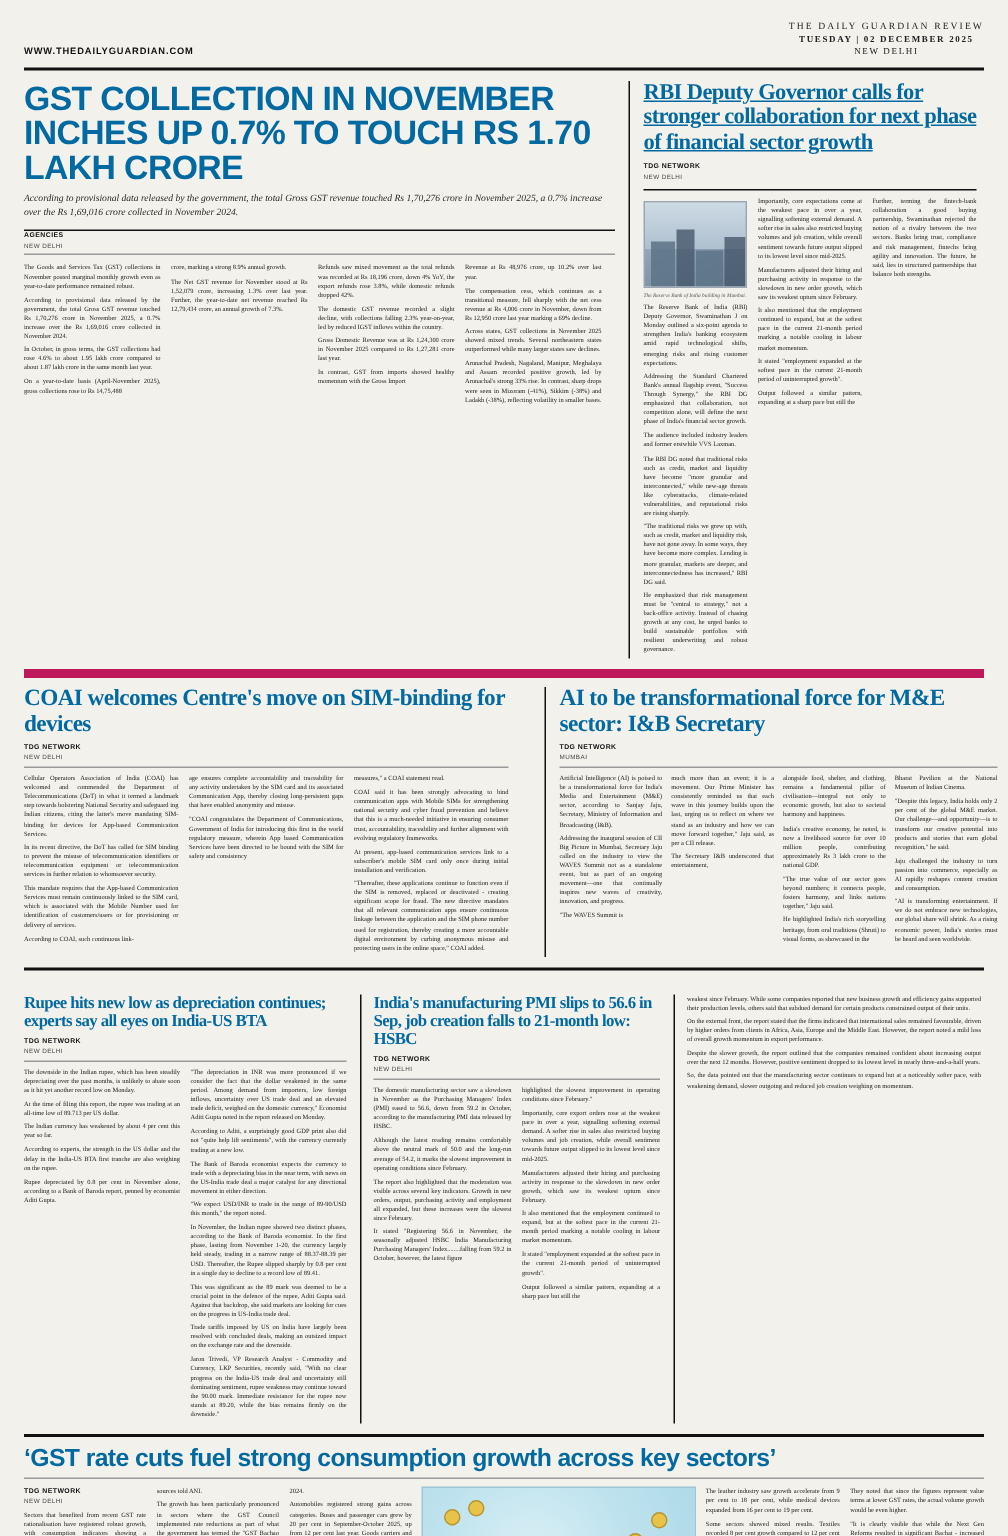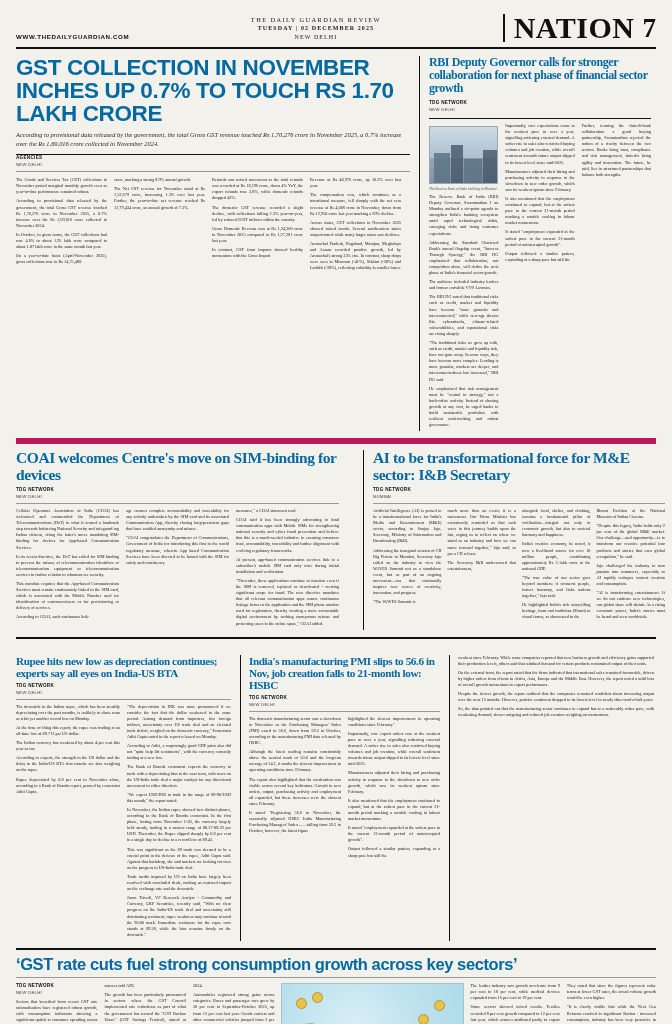--- a/index.html
+++ b/index.html
@@ -70,21 +70,21 @@
 
   .gst-head { font-size: 22.5px; line-height: 1.03; }
   .gst-standfirst {
     font-size: 6.4px; line-height: 1.35; font-style: italic;
     color: #2a2723; margin-top: 6px; padding-bottom: 6px;
     border-bottom: 1px solid #111;
   }
   .cols4 { display: flex; gap: 7px; margin-top: 5px; }
   .cols4 > div { width: 91px; }
 
-  .rbi-head { font-size: 12px; line-height: 1.1; }
+  .rbi-head { font-size: 15px; line-height: 1.1; text-decoration: underline; }
   .rbi-sub { margin-top: 5px; padding-bottom: 4px; border-bottom: .7px solid #111;}
   .rbi-cols { display: flex; gap: 7px; margin-top: 4px; }
   .rbi-cols > div { width: 71px; }
   .photo {
     width: 100%; height: 58px; margin: 3px 0 3px 0;
     background: linear-gradient(160deg,#b9c6d2 0%, #8fa3b5 45%, #6f8496 100%);
     position: relative; overflow: hidden;
     border: .5px solid #9aa7b2;
   }
   .photo .bld {
@@ -147,24 +147,20 @@
 
 <div class="page">
 
   <div class="masthead">
     <div class="mast-left">WWW.THEDAILYGUARDIAN.COM</div>
     <div class="mast-center">
       <div class="l1">THE DAILY GUARDIAN REVIEW</div>
       <div class="l2">TUESDAY | 02 DECEMBER 2025</div>
       <div class="l3">NEW DELHI</div>
     </div>
-    <div class="mast-right">
-      <div class="nation">NATION</div>
-      <div class="pageno">7</div>
-    </div>
   </div>
 
   <div class="top-wrap">
 
     <div class="top-left">
       <div class="hl-big gst-head">GST COLLECTION IN NOVEMBER INCHES UP 0.7% TO TOUCH RS 1.70 LAKH CRORE</div>
       <div class="gst-standfirst">According to provisional data released by the government, the total Gross GST revenue touched Rs 1,70,276 crore in November 2025, a 0.7% increase over the Rs 1,69,016 crore collected in November 2024.</div>
       <div class="byline">
         <span>AGENCIES</span><br>
         <span class="loc">NEW DELHI</span>
@@ -319,21 +315,21 @@
             <p>"We expect USD/INR to trade in the range of 89-90/USD this month," the report noted.</p>
             <p>In November, the Indian rupee showed two distinct phases, according to the Bank of Baroda economist. In the first phase, lasting from November 1-20, the currency largely held steady, trading in a narrow range of 88.37-88.39 per USD. Thereafter, the Rupee slipped sharply by 0.8 per cent in a single day to decline to a record low of 89.41.</p>
             <p>This was significant as the 89 mark was deemed to be a crucial point in the defence of the rupee, Aditi Gupta said. Against that backdrop, she said markets are looking for cues on the progress in US-India trade deal.</p>
             <p>Trade tariffs imposed by US on India have largely been resolved with concluded deals, making an outsized impact on the exchange rate and the downside.</p>
             <p>Jaron Trivedi, VP Research Analyst - Commodity and Currency, LKP Securities, recently said, "With no clear progress on the India-US trade deal and uncertainty still dominating sentiment, rupee weakness may continue toward the 90.00 mark. Immediate resistance for the rupee now stands at 89.20, while the bias remains firmly on the downside."</p>
           </div>
       </div>
     </div>
 
     <div class="sec3-b">
-      <h3 class="hl-big" style="font-family:'Liberation Serif',serif;">India's manufacturing PMI slips to 56.6 in Nov, job creation falls to 21-month low: HSBC</h3>
+      <h3 class="hl-big" style="font-family:'Liberation Serif',serif;">India's manufacturing PMI slips to 56.6 in Sep, job creation falls to 21-month low: HSBC</h3>
       <div class="byline" style="margin-top:4px;">
         <span>TDG NETWORK</span><br>
         <span class="loc">NEW DELHI</span>
       </div>
       <div class="rule-thin" style="margin:2px 0 3px 0;"></div>
       <div class="cols2">
         <div class="body-col">
             <p>The domestic manufacturing sector saw a slowdown in November as the Purchasing Managers' Index (PMI) eased to 56.6, down from 59.2 in October, according to the manufacturing PMI data released by HSBC.</p>
             <p>Although the latest reading remains comfortably above the neutral mark of 50.0 and the long-run average of 54.2, it marks the slowest improvement in operating conditions since February.</p>
             <p>The report also highlighted that the moderation was visible across several key indicators. Growth in new orders, output, purchasing activity and employment all expanded, but these increases were the slowest since February.</p>

